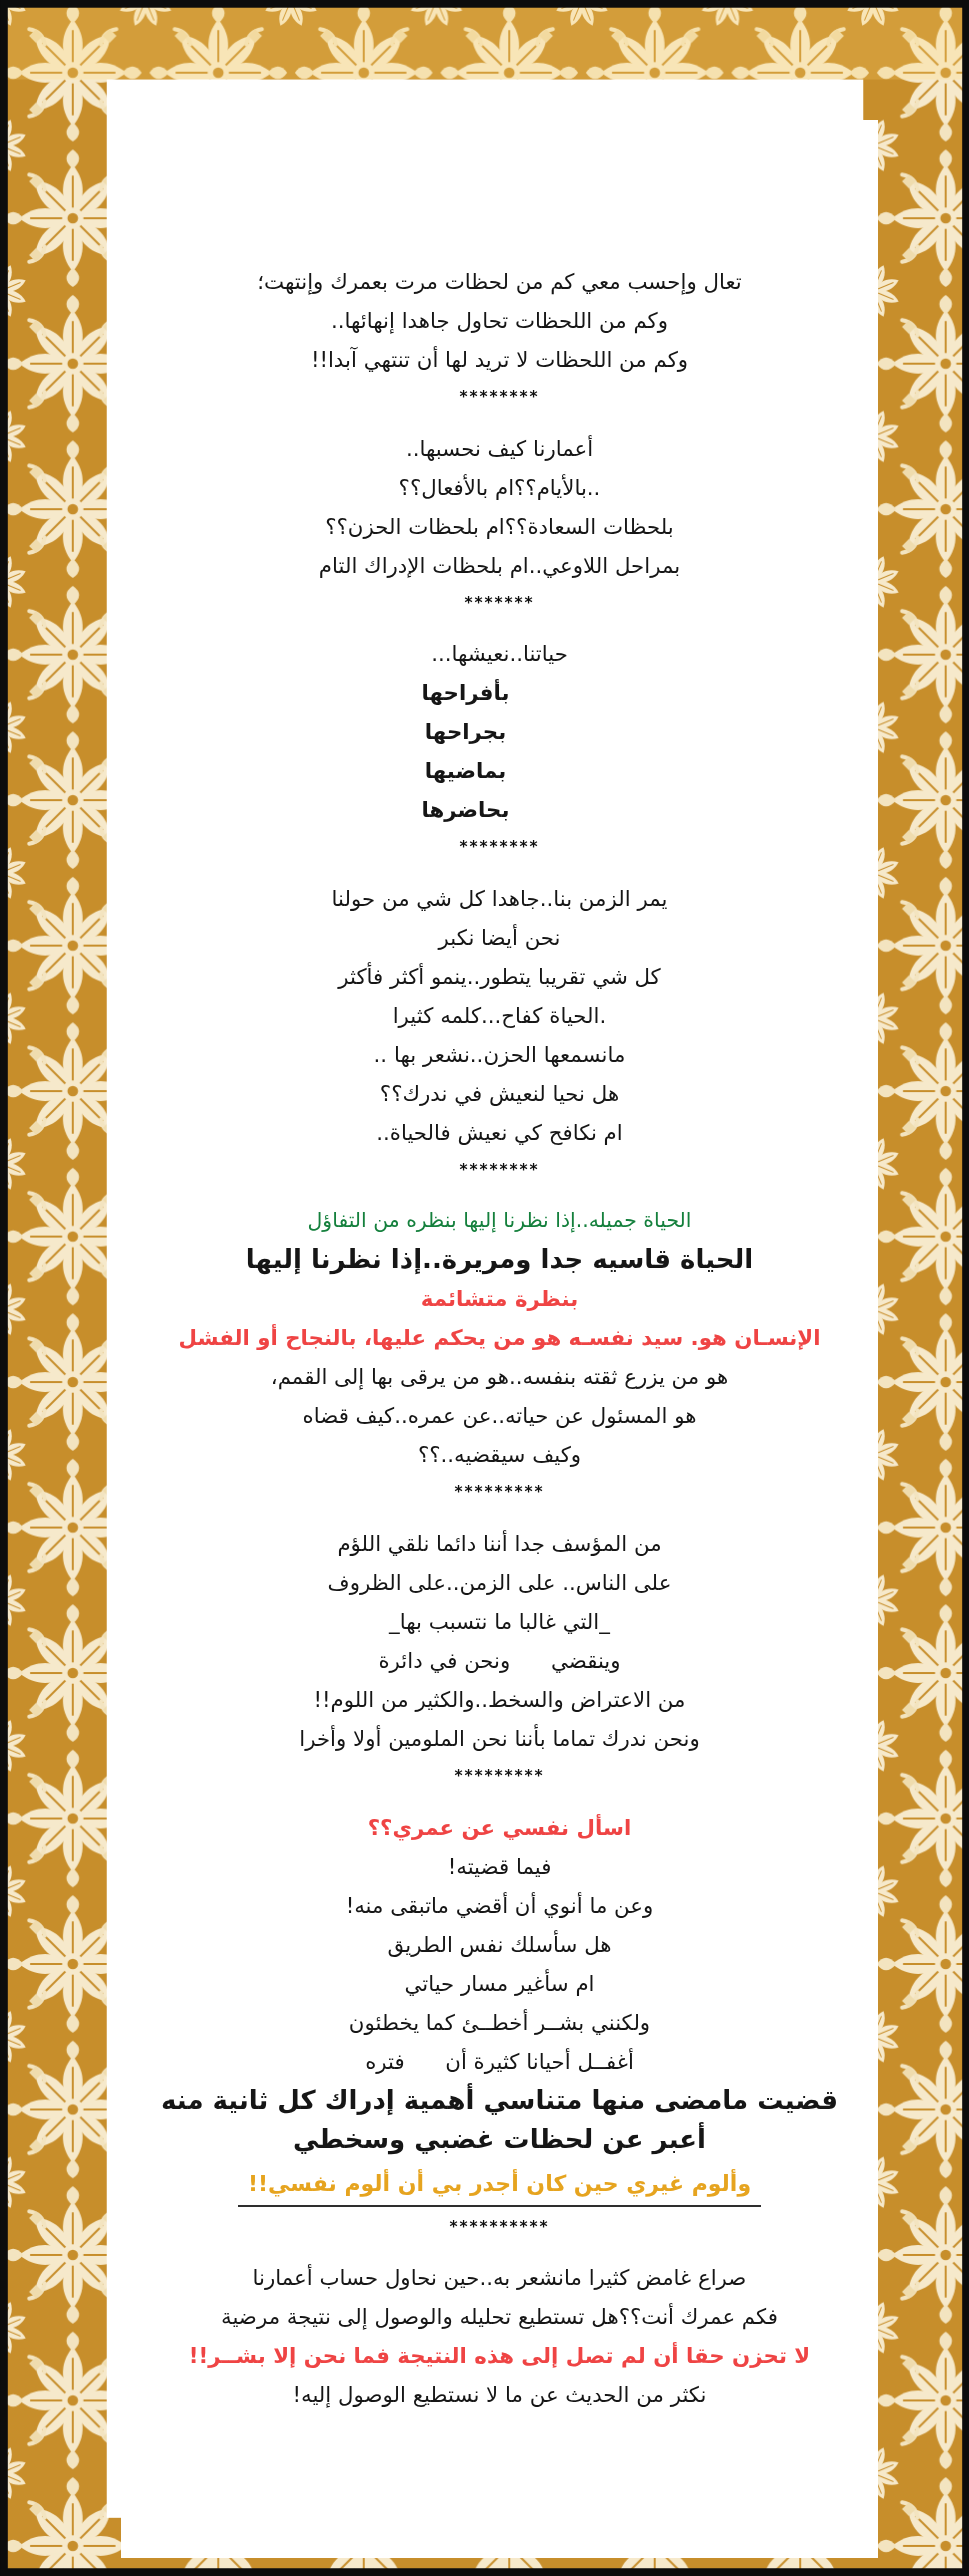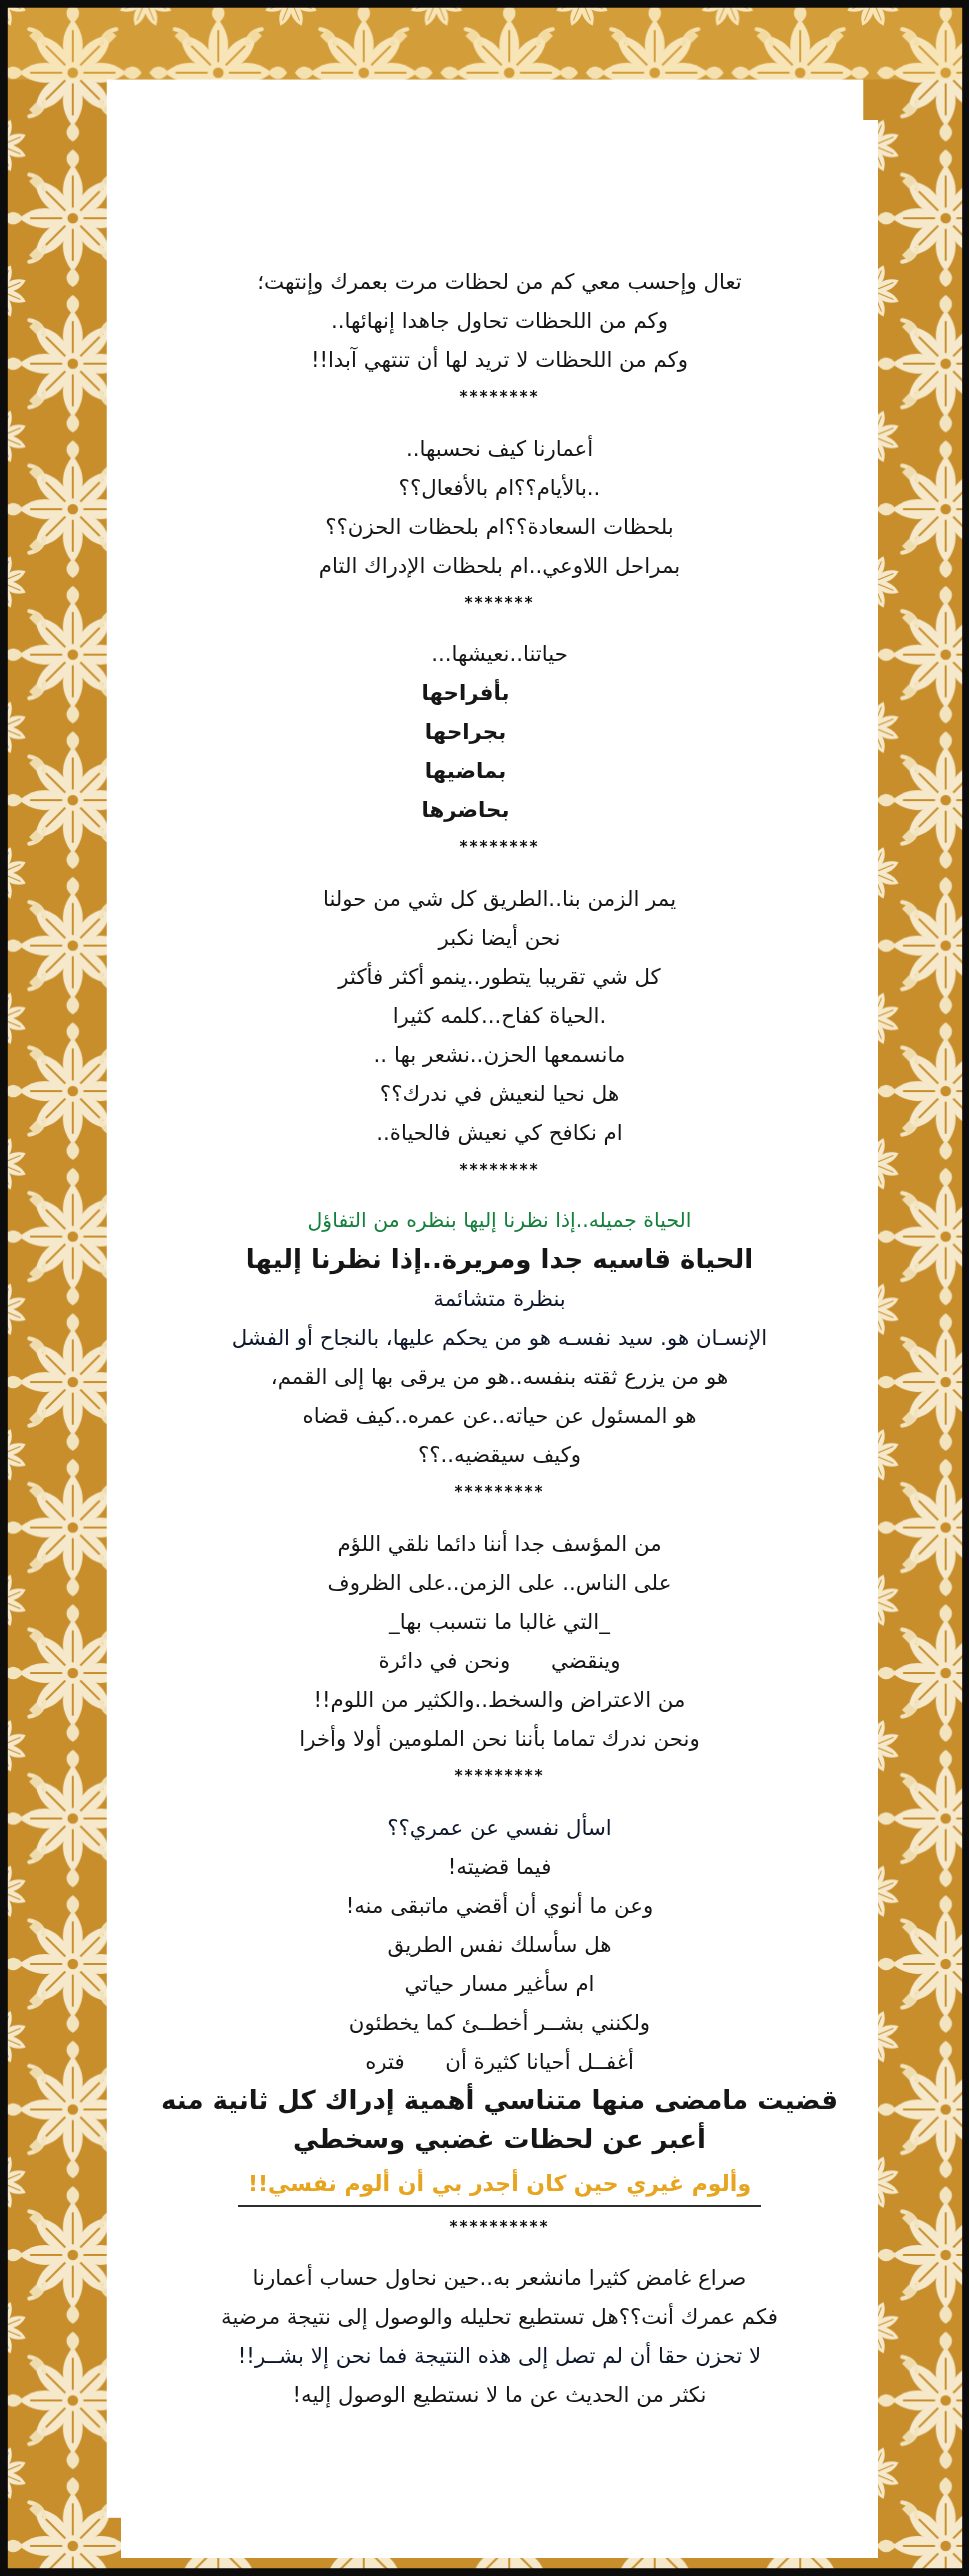--- a/index.html
+++ b/index.html
@@ -13,21 +13,21 @@
     position:absolute;left:121px;top:80px;width:757px;height:2438px;
     background:#ffffff;z-index:1;margin-top:40px;
   }
   .poem{
     direction:rtl;text-align:center;padding-top:142px;color:#161616;
   }
   .stanza{margin-bottom:12.6px;}
   .line{font-size:21.3px;line-height:39px;white-space:pre-wrap;}
   .line.gray{color:#15803d;font-size:20.4px;}
   .line.bold{font-weight:bold;font-size:26px;}
-  .line.red{color:#0f172a;font-weight:normal;font-size:21.3px;}
+  .line.red{color:#ef4444;font-weight:bold;font-size:21.3px;}
   .line.offset{transform:translateX(-34px);font-weight:bold;}
   .line.gold-underline{line-height:50px;}
   .gold-u{
     color:#e6a41f;font-weight:bold;font-size:22px;
     display:inline-block;line-height:29px;
     border-bottom:2.9px solid #2e2e2e;padding:0 9.7px 7.8px;
   }
   .sep{font-size:15.5px;line-height:37px;letter-spacing:1.9px;color:#111;font-weight:bold;}
 </style>
 </head>
@@ -110,21 +110,21 @@
       </div>
       <div class="stanza">
         <div class="line normal">حياتنا..نعيشها...</div>
         <div class="line offset">بأفراحها</div>
         <div class="line offset">بجراحها</div>
         <div class="line offset">بماضيها</div>
         <div class="line offset">بحاضرها</div>
         <div class="sep">********</div>
       </div>
       <div class="stanza">
-        <div class="line normal">يمر الزمن بنا..الطريق كل شي من حولنا</div>
+        <div class="line normal">يمر الزمن بنا..جاهدا كل شي من حولنا</div>
         <div class="line normal">نحن أيضا نكبر</div>
         <div class="line normal">كل شي تقريبا يتطور..ينمو أكثر فأكثر</div>
         <div class="line normal">.الحياة كفاح...كلمه كثيرا</div>
         <div class="line normal">مانسمعها الحزن..نشعر بها ..</div>
         <div class="line normal">هل نحيا لنعيش في ندرك؟؟</div>
         <div class="line normal">ام نكافح كي نعيش فالحياة..</div>
         <div class="sep">********</div>
       </div>
       <div class="stanza">
         <div class="line gray">الحياة جميله..إذا نظرنا إليها بنظره من التفاؤل</div>

